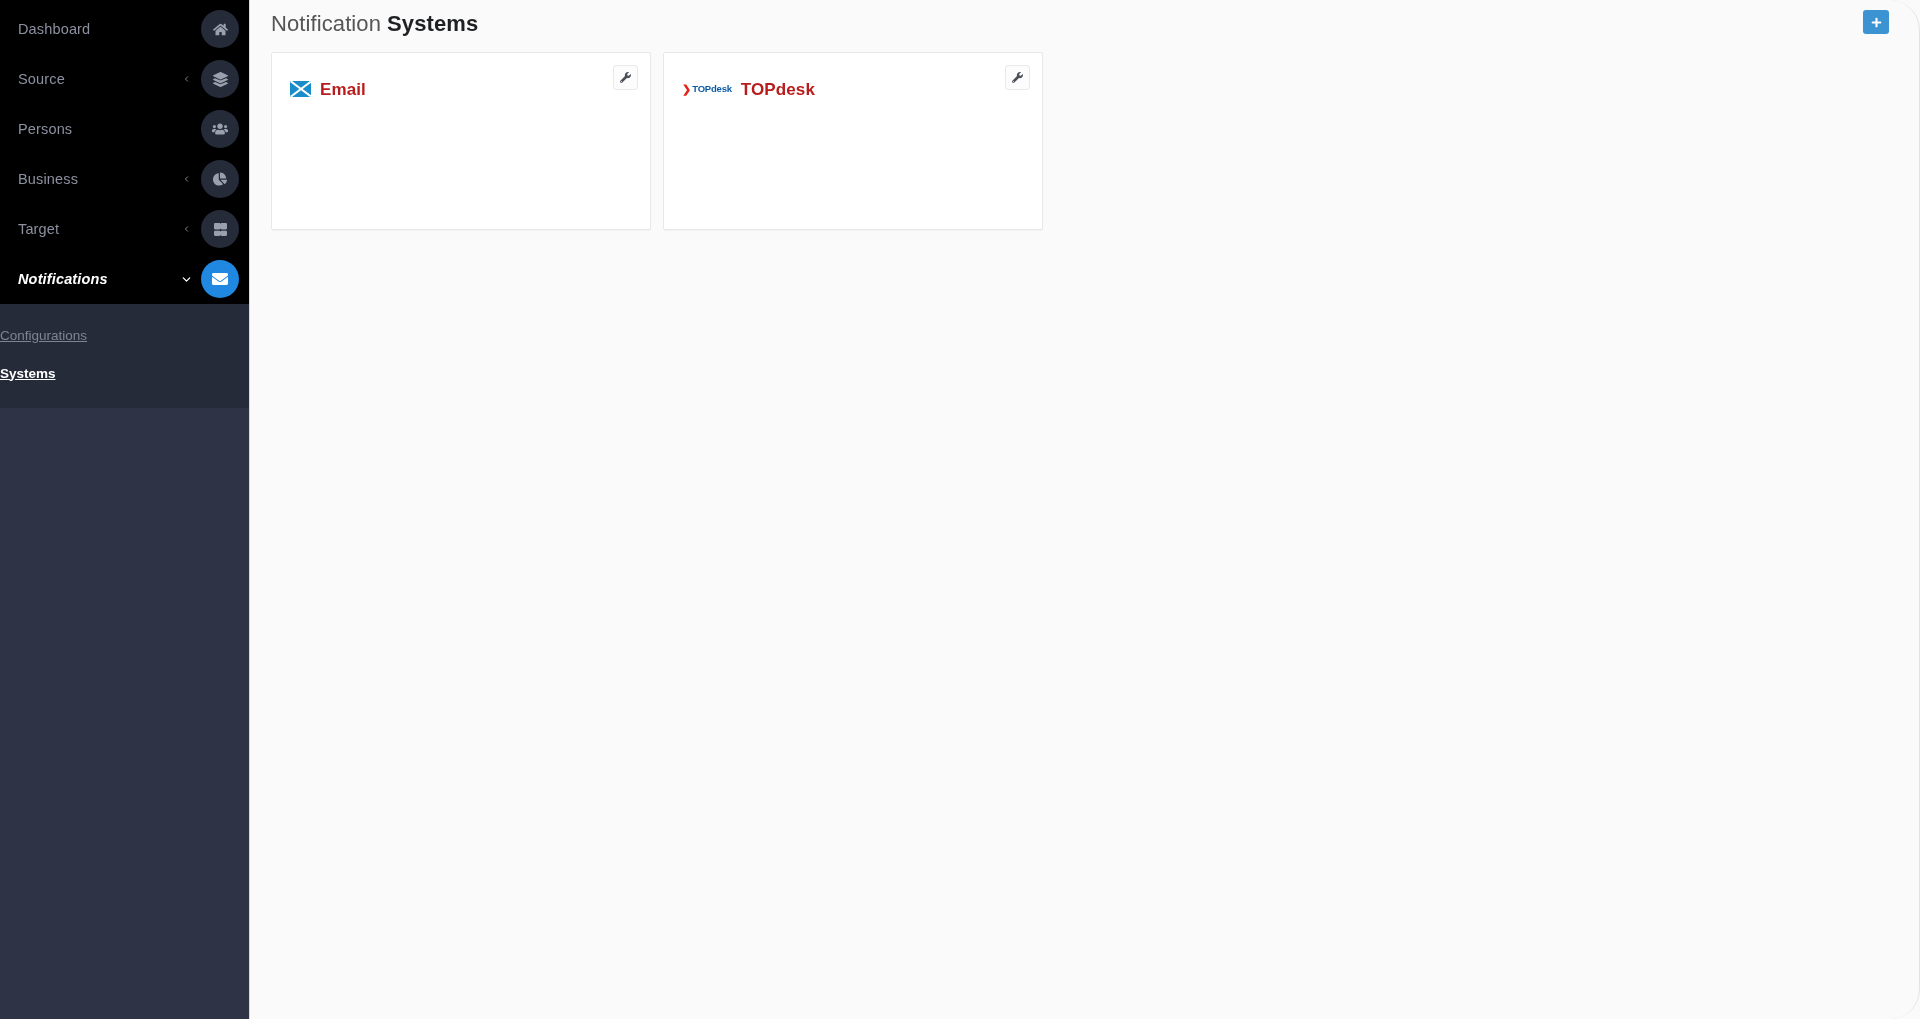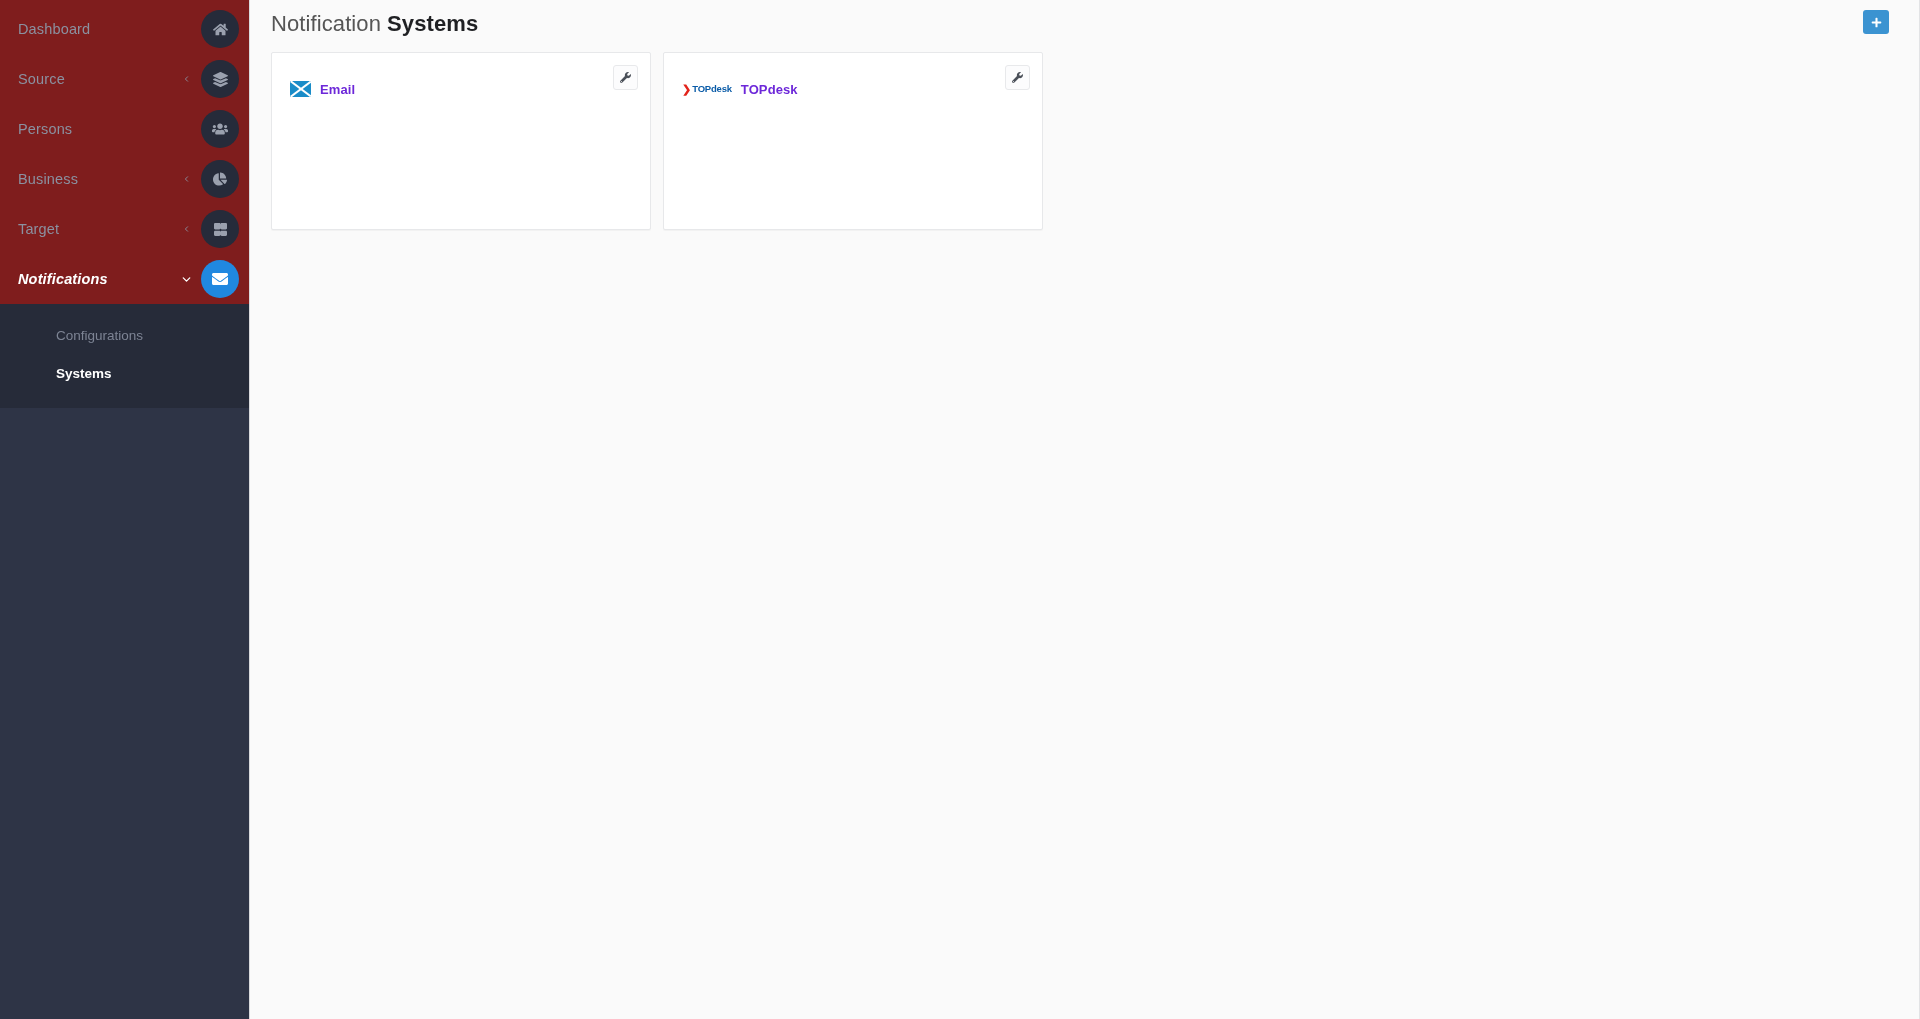--- a/index.html
+++ b/index.html
@@ -27,21 +27,21 @@
     min-width: 250px;
     height: 1019px;
     background: #2e3446;
     border-right: 1px solid #d9dadd;
     display: flex;
     flex-direction: column;
     overflow: hidden;
   }
 
   .nav-top {
-    background: #7f1d1d;
+    background: #000000;
     padding-top: 4px;
   }
 
   .nav-item {
     position: relative;
     height: 50px;
     display: flex;
     align-items: center;
     padding-left: 18px;
     padding-right: 10px;
@@ -92,41 +92,42 @@
 
   
   .submenu {
     background: #262b39;
     padding: 12px 0 16px 0;
   }
   .submenu-item {
     height: 38px;
     display: flex;
     align-items: center;
-    padding-left: 56px;
     font-size: 13.5px;
     color: #7d8494;
     cursor: pointer;
     user-select: none;
+    text-decoration: underline;
   }
   .submenu-item.active {
     color: #ffffff;
     font-weight: bold;
   }
 
   .sidebar-filler { flex: 1; background: #2e3446; }
 
   
   #main {
     position: relative;
     flex: 1;
     height: 1019px;
     background: #fafafa;
     border-right: 1px solid #e2e3e5;
     overflow: hidden;
+    border-radius: 30px;
   }
 
   #page-title {
     position: absolute;
     left: 21px;
     top: 11px;
     font-size: 22px;
     color: #555555;
     font-weight: 300;
     letter-spacing: .1px;
@@ -182,23 +183,23 @@
   }
 
   .card-logo {
     display: flex;
     align-items: center;
     justify-content: flex-start;
     flex: 0 0 auto;
   }
 
   .card-title {
-    font-size: 13px;
-    font-weight: bold;
-    color: #6d28d9;
+    font-size: 17px;
+    font-weight: bold;
+    color: #b91c1c;
     letter-spacing: .1px;
     line-height: 1;
   }
 
   .card-desc {
     padding: 16px 18px 0 18px;
     font-size: 13px;
     color: #555a61;
     line-height: 1.45;
   }

